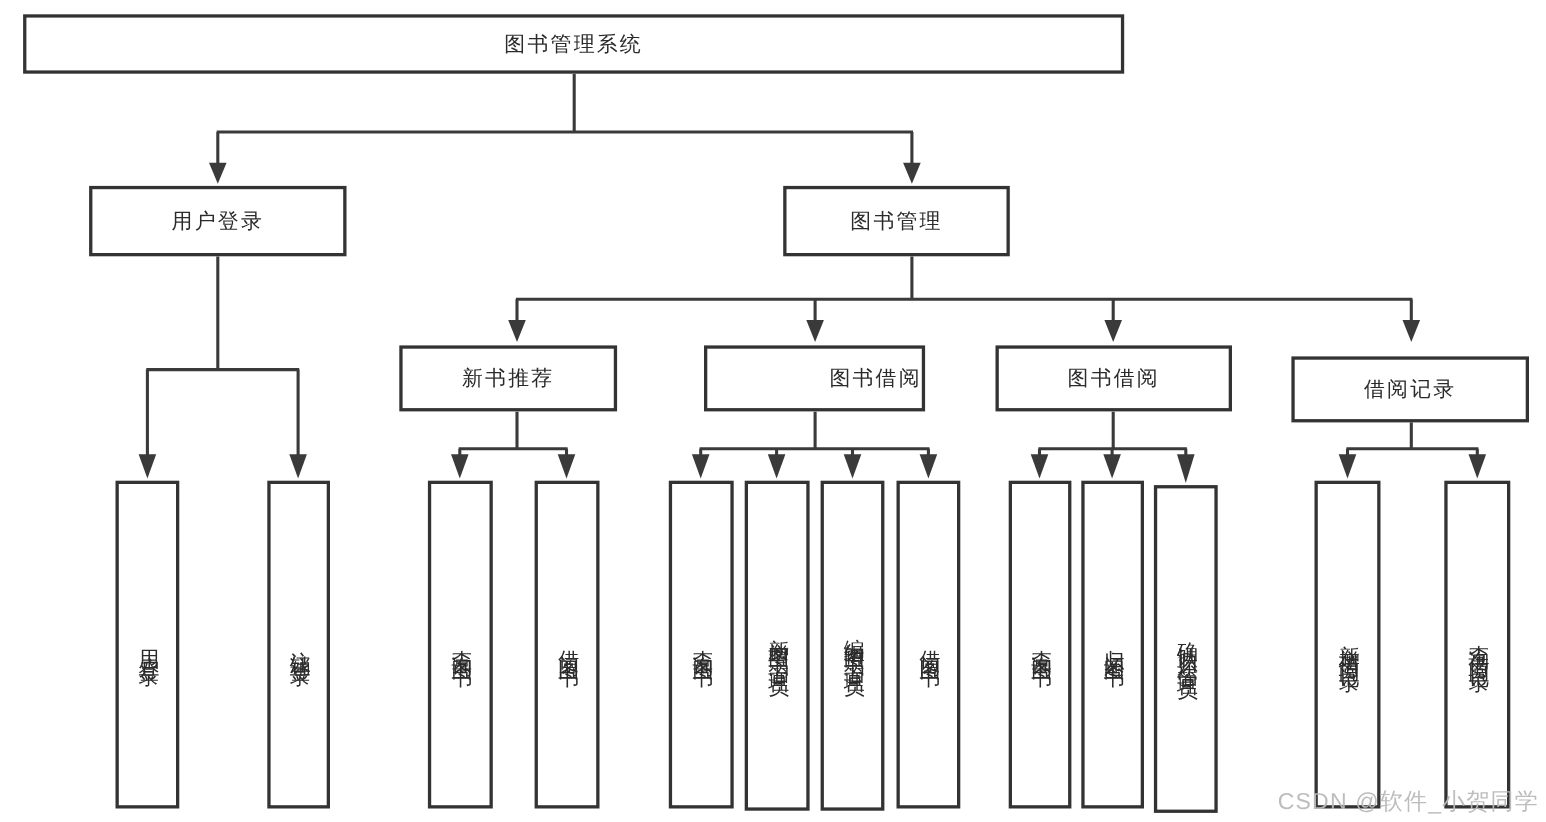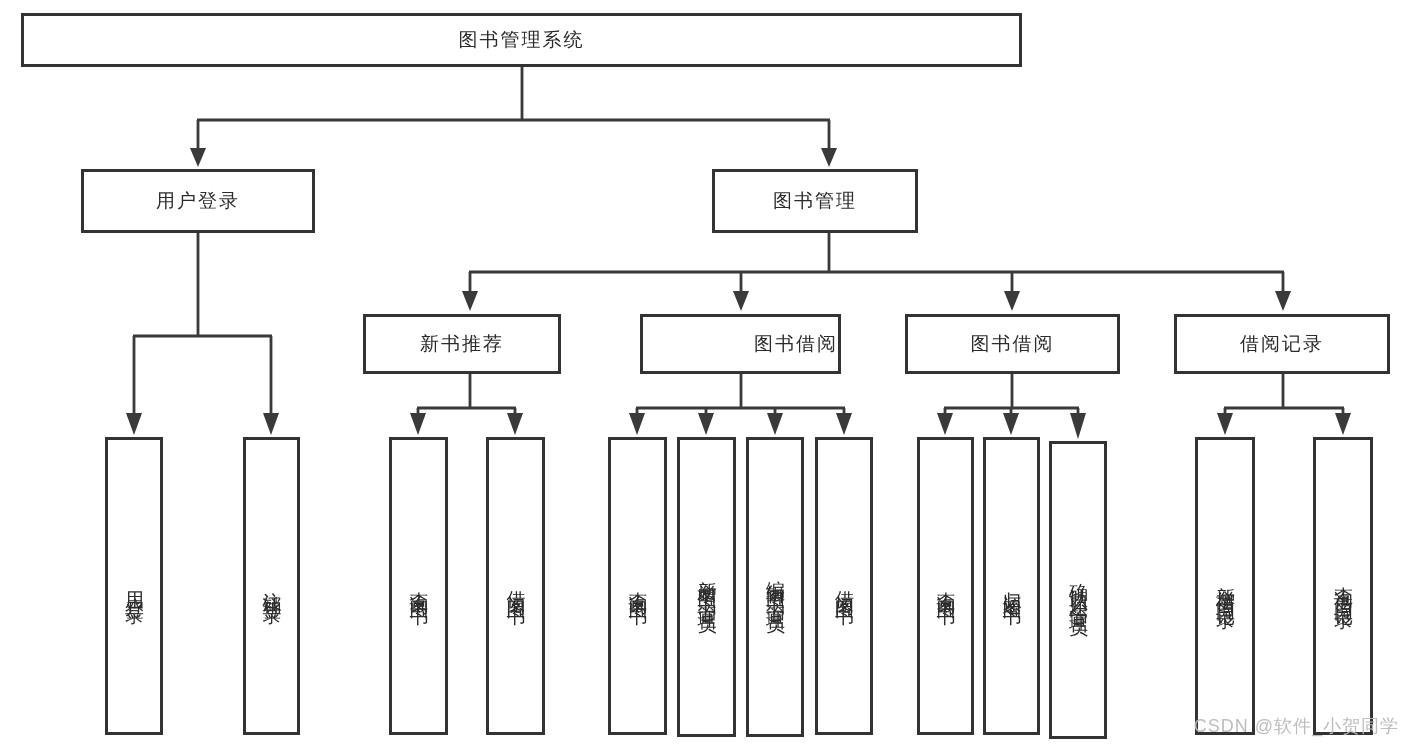--- a/index.html
+++ b/index.html
@@ -36,21 +36,21 @@
     writing-mode: vertical-rl;
     text-orientation: mixed;
     letter-spacing: 5px;
     white-space: normal;
     line-height: 1.1;
   }
   .watermark {
     position: absolute;
     right: 6px;
     top: 714px;
-    font-size: 18px;
+    font-size: 21px;
     color: rgba(185, 185, 185, 0.95);
     letter-spacing: 1px;
     white-space: nowrap;
     z-index: 5;
   }
 </style>
 </head>
 <body>
 
 <div class="canvas">
@@ -115,21 +115,21 @@
 
   <div class="box" style="left:363px; top:314px; width:198px; height:60px;">
     <span class="lbl">新书推荐</span>
   </div>
   <div class="box" style="left:640px; top:314px; width:201px; height:60px;justify-content:flex-end;">
     <span class="lbl">图书借阅</span>
   </div>
   <div class="box" style="left:905px; top:314px; width:215px; height:60px;">
     <span class="lbl">图书借阅</span>
   </div>
-  <div class="box" style="left:1174px; top:314px; width:216px; height:60px;">
+  <div class="box" style="left:1174px; top:324px; width:216px; height:60px;">
     <span class="lbl">借阅记录</span>
   </div>
 
   <div class="box leaf" style="left:105px; top:437px; width:58px; height:298px;">
     <span class="lbl">用户登录</span>
   </div>
   <div class="box leaf" style="left:243px; top:437px; width:57px; height:298px;">
     <span class="lbl">注销登录</span>
   </div>
 

